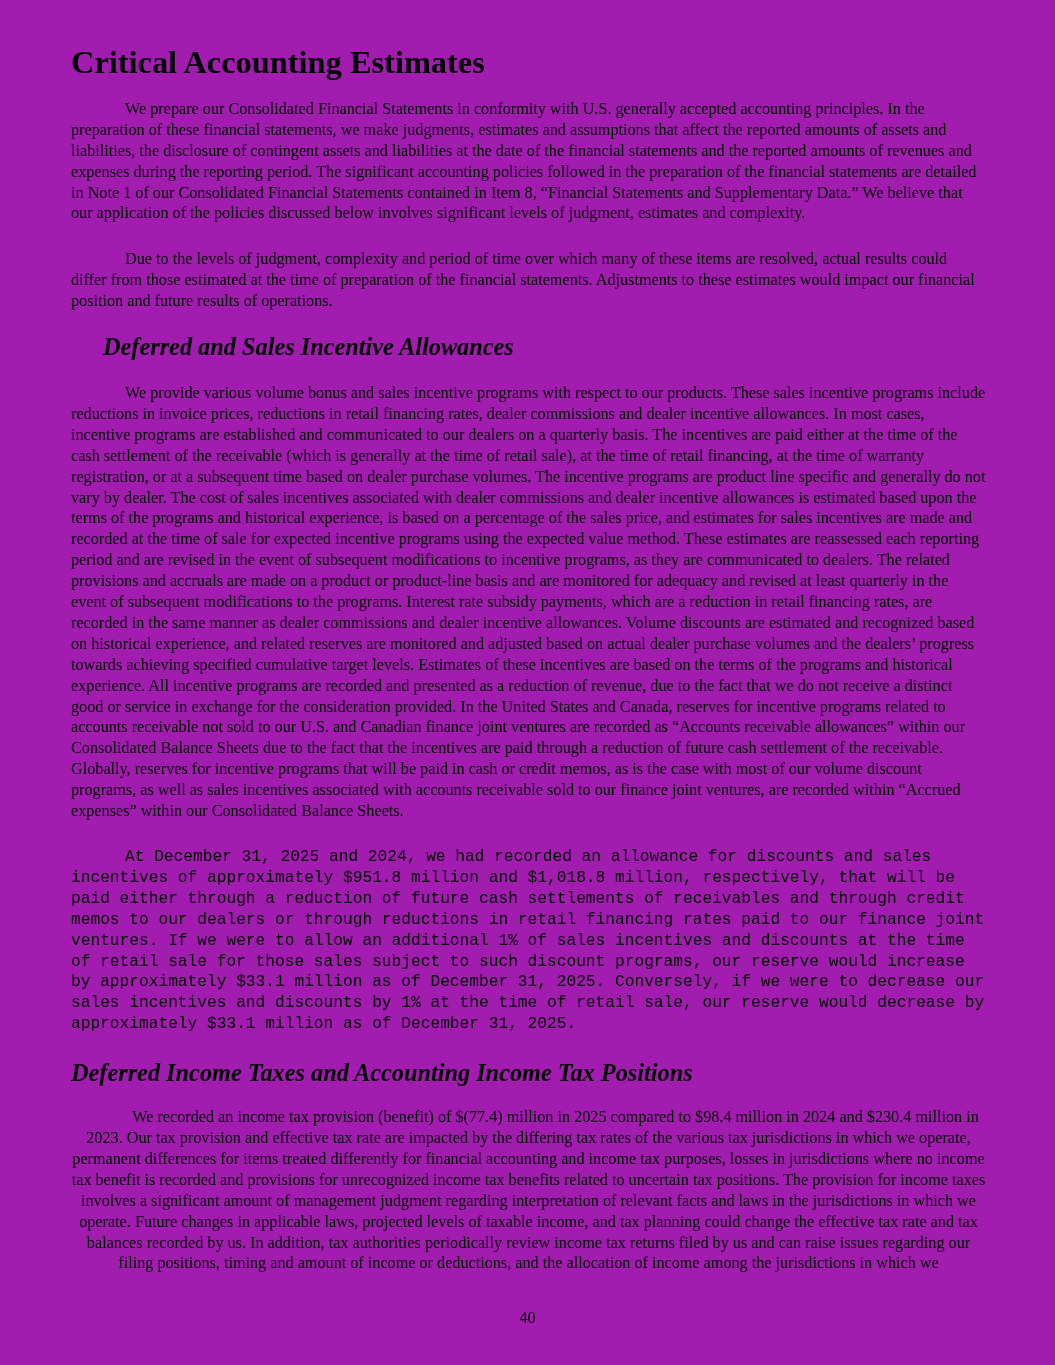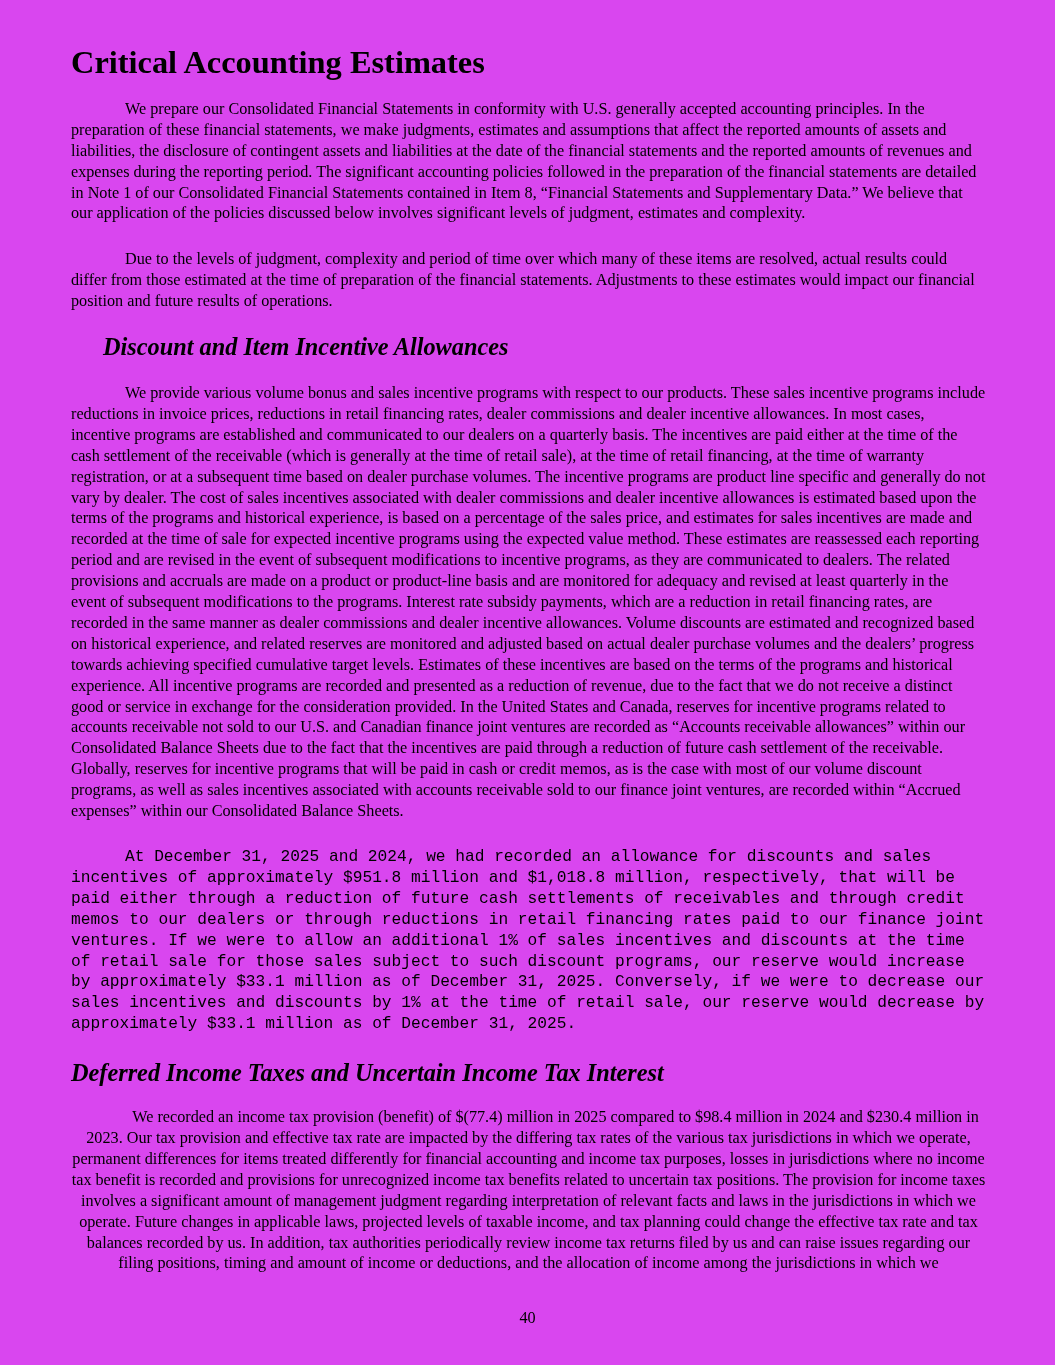--- a/index.html
+++ b/index.html
@@ -4,21 +4,21 @@
 <style>
   html, body {
     margin: 0;
     padding: 0;
     background: #ffffff;
   }
   .page {
     position: relative;
     width: 1055px;
     height: 1365px;
-    background: #d946ef;
+    background: #a21caf;
     color: #000000;
     font-family: "Liberation Serif", "DejaVu Serif", serif;
     font-size: 16.2px;
     line-height: 20.9px;
     overflow: hidden;
     box-sizing: border-box;
   }
   .content {
     position: absolute;
     top: 52px;
@@ -66,26 +66,26 @@
 
 <div class="page">
   <div class="content">
 
     <h1 class="doc-heading">Critical Accounting Estimates</h1>
 
     <p class="para">We prepare our Consolidated Financial Statements in conformity with U.S. generally accepted accounting principles. In the preparation of these financial statements, we make judgments, estimates and assumptions that affect the reported amounts of assets and liabilities, the disclosure of contingent assets and liabilities at the date of the financial statements and the reported amounts of revenues and expenses during the reporting period. The significant accounting policies followed in the preparation of the financial statements are detailed in Note 1 of our Consolidated Financial Statements contained in Item 8, “Financial Statements and Supplementary Data.” We believe that our application of the policies discussed below involves significant levels of judgment, estimates and complexity.</p>
 
     <p class="para">Due to the levels of judgment, complexity and period of time over which many of these items are resolved, actual results could differ from those estimated at the time of preparation of the financial statements. Adjustments to these estimates would impact our financial position and future results of operations.</p>
 
-    <h2 class="sub-heading indented">Discount and Item Incentive Allowances</h2>
+    <h2 class="sub-heading indented">Deferred and Sales Incentive Allowances</h2>
 
     <p class="para">We provide various volume bonus and sales incentive programs with respect to our products. These sales incentive programs include reductions in invoice prices, reductions in retail financing rates, dealer commissions and dealer incentive allowances. In most cases, incentive programs are established and communicated to our dealers on a quarterly basis. The incentives are paid either at the time of the cash settlement of the receivable (which is generally at the time of retail sale), at the time of retail financing, at the time of warranty registration, or at a subsequent time based on dealer purchase volumes. The incentive programs are product line specific and generally do not vary by dealer. The cost of sales incentives associated with dealer commissions and dealer incentive allowances is estimated based upon the terms of the programs and historical experience, is based on a percentage of the sales price, and estimates for sales incentives are made and recorded at the time of sale for expected incentive programs using the expected value method. These estimates are reassessed each reporting period and are revised in the event of subsequent modifications to incentive programs, as they are communicated to dealers. The related provisions and accruals are made on a product or product-line basis and are monitored for adequacy and revised at least quarterly in the event of subsequent modifications to the programs. Interest rate subsidy payments, which are a reduction in retail financing rates, are recorded in the same manner as dealer commissions and dealer incentive allowances. Volume discounts are estimated and recognized based on historical experience, and related reserves are monitored and adjusted based on actual dealer purchase volumes and the dealers’ progress towards achieving specified cumulative target levels. Estimates of these incentives are based on the terms of the programs and historical experience. All incentive programs are recorded and presented as a reduction of revenue, due to the fact that we do not receive a distinct good or service in exchange for the consideration provided. In the United States and Canada, reserves for incentive programs related to accounts receivable not sold to our U.S. and Canadian finance joint ventures are recorded as “Accounts receivable allowances” within our Consolidated Balance Sheets due to the fact that the incentives are paid through a reduction of future cash settlement of the receivable. Globally, reserves for incentive programs that will be paid in cash or credit memos, as is the case with most of our volume discount programs, as well as sales incentives associated with accounts receivable sold to our finance joint ventures, are recorded within “Accrued expenses” within our Consolidated Balance Sheets.</p>
 
     <p class="para tail-gap-lg">At December 31, 2025 and 2024, we had recorded an allowance for discounts and sales incentives of approximately $951.8 million and $1,018.8 million, respectively, that will be paid either through a reduction of future cash settlements of receivables and through credit memos to our dealers or through reductions in retail financing rates paid to our finance joint ventures. If we were to allow an additional 1% of sales incentives and discounts at the time of retail sale for those sales subject to such discount programs, our reserve would increase by approximately $33.1 million as of December 31, 2025. Conversely, if we were to decrease our sales incentives and discounts by 1% at the time of retail sale, our reserve would decrease by approximately $33.1 million as of December 31, 2025.</p>
 
-    <h2 class="sub-heading tight">Deferred Income Taxes and Uncertain Income Tax Interest</h2>
+    <h2 class="sub-heading tight">Deferred Income Taxes and Accounting Income Tax Positions</h2>
 
     <p class="para last">We recorded an income tax provision (benefit) of $(77.4) million in 2025 compared to $98.4 million in 2024 and $230.4 million in 2023. Our tax provision and effective tax rate are impacted by the differing tax rates of the various tax jurisdictions in which we operate, permanent differences for items treated differently for financial accounting and income tax purposes, losses in jurisdictions where no income tax benefit is recorded and provisions for unrecognized income tax benefits related to uncertain tax positions. The provision for income taxes involves a significant amount of management judgment regarding interpretation of relevant facts and laws in the jurisdictions in which we operate. Future changes in applicable laws, projected levels of taxable income, and tax planning could change the effective tax rate and tax balances recorded by us. In addition, tax authorities periodically review income tax returns filed by us and can raise issues regarding our filing positions, timing and amount of income or deductions, and the allocation of income among the jurisdictions in which we</p>
 
   </div>
 
   <div class="page-footer">40</div>
 </div>
 
 </body></html>

